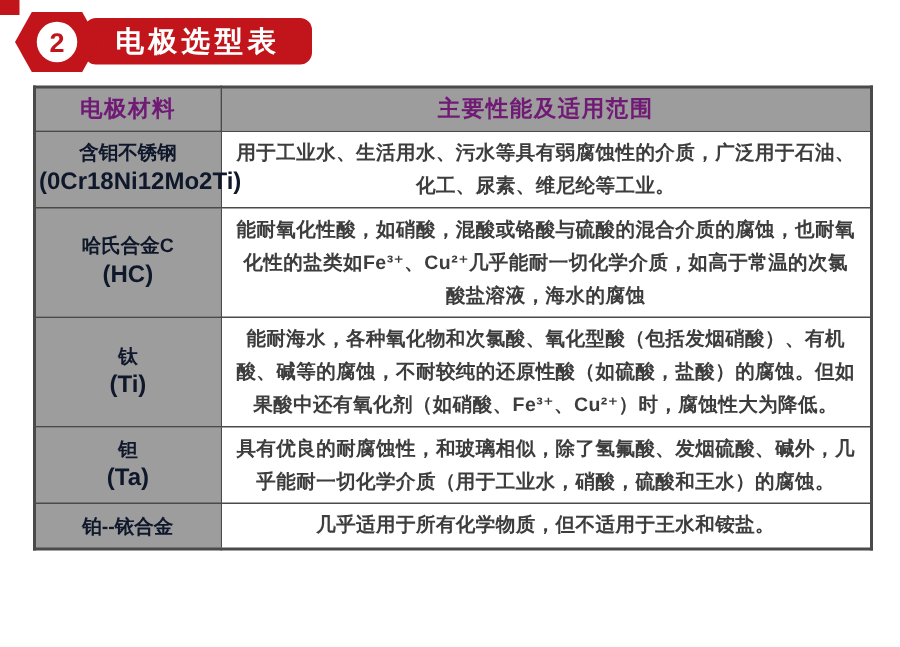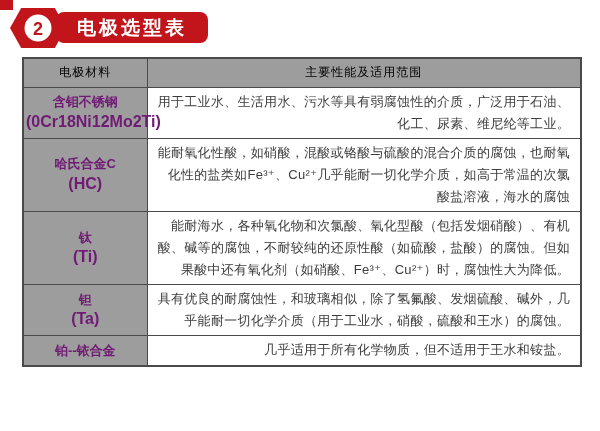--- a/index.html
+++ b/index.html
@@ -47,36 +47,36 @@
 
   
   table.sel-table {
     position: absolute; left: 22px; top: 57px;
     width: 560px; border-collapse: collapse;
     border: 2px solid var(--line);
     table-layout: fixed;
   }
   .sel-table th, .sel-table td { border: 1.5px solid var(--line); }
   .sel-table th {
-    background: var(--cell-gray); color: #000000;
-    font-size: 12px; font-weight: normal; letter-spacing: 1px;
+    background: var(--cell-gray); color: #701a75;
+    font-size: 15px; font-weight: bold; letter-spacing: 1px;
     height: 29px; text-align: center; vertical-align: middle;
   }
   td.material-cell {
-    background: var(--cell-gray); color: #701a75;
+    background: var(--cell-gray); color: #0f172a;
     text-align: center; vertical-align: middle;
     font-weight: bold; font-size: 13px; line-height: 1.35;
     padding: 3px 2px;
   }
   td.material-cell .material-sub { font-size: 16px; font-weight: bold; }
   td.desc-cell {
     background: #ffffff; color: var(--ink);
-    font-size: 13px; font-weight: 400; line-height: 1.7;
+    font-size: 13px; font-weight: 700; line-height: 1.7;
     letter-spacing: 0.3px;
-    padding: 3px 10px; vertical-align: middle; text-align: right;
+    padding: 3px 10px; vertical-align: middle; text-align: center;
   }
 </style>
 </head>
 <body>
 
 <div class="page">
 
   <div class="corner-mark"></div>
 
   <div class="hex-badge">

